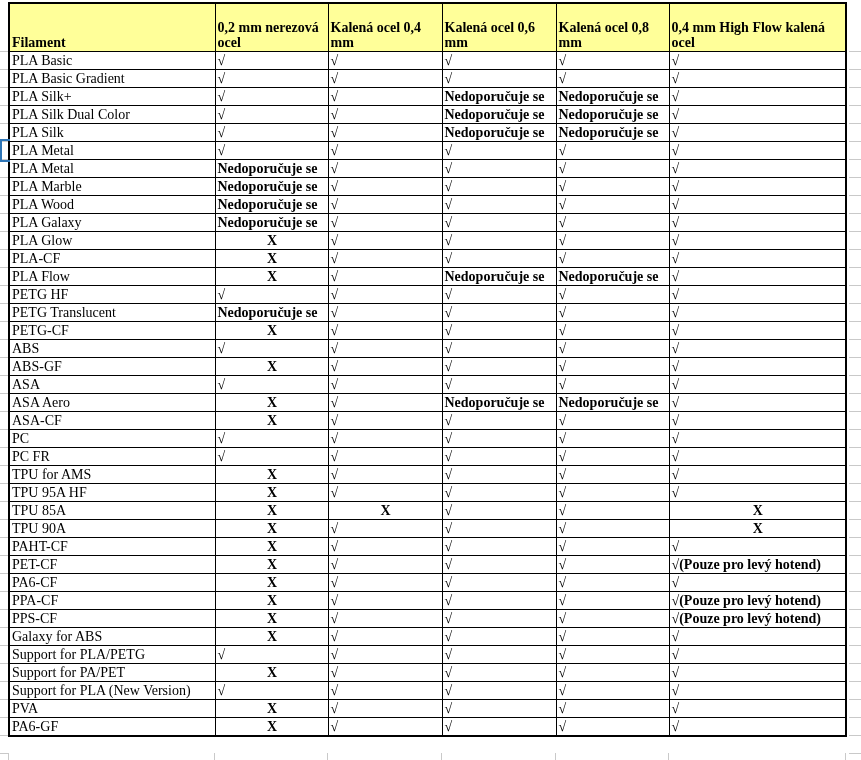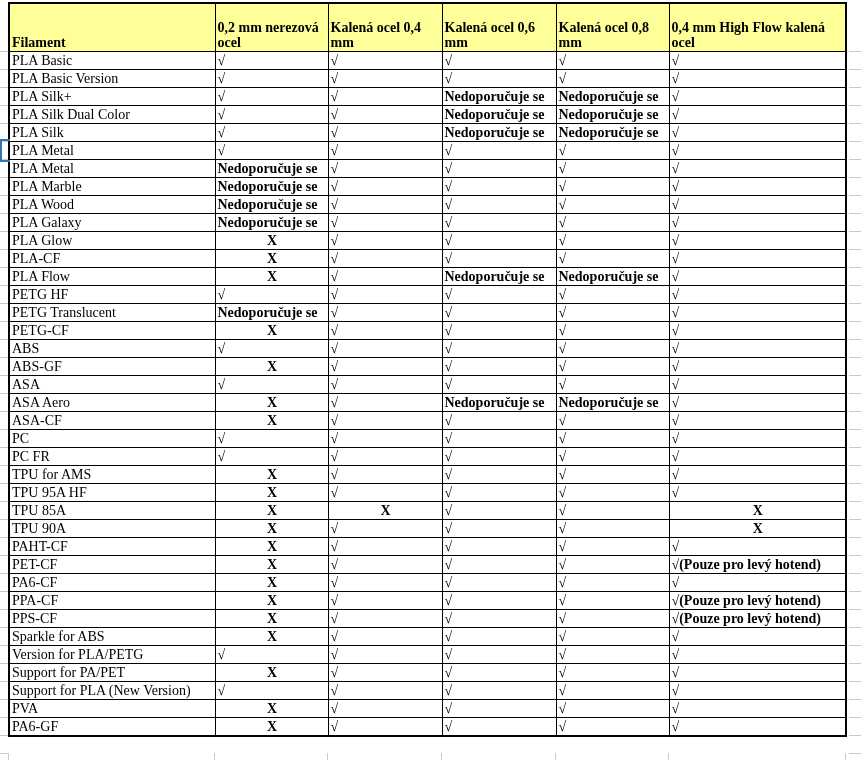--- a/index.html
+++ b/index.html
@@ -179,21 +179,21 @@
     <tbody id="table-body">
         <tr>
           <td class="cell-filament">PLA Basic</td>
           <td class="cell-check">√</td>
           <td class="cell-check">√</td>
           <td class="cell-check">√</td>
           <td class="cell-check">√</td>
           <td class="cell-check">√</td>
         </tr>
         <tr>
-          <td class="cell-filament">PLA Basic Version</td>
+          <td class="cell-filament">PLA Basic Gradient</td>
           <td class="cell-check">√</td>
           <td class="cell-check">√</td>
           <td class="cell-check">√</td>
           <td class="cell-check">√</td>
           <td class="cell-check">√</td>
         </tr>
         <tr>
           <td class="cell-filament">PLA Silk+</td>
           <td class="cell-check">√</td>
           <td class="cell-check">√</td>
@@ -427,29 +427,29 @@
         </tr>
         <tr>
           <td class="cell-filament">PPS-CF</td>
           <td class="cell-x">X</td>
           <td class="cell-check">√</td>
           <td class="cell-check">√</td>
           <td class="cell-check">√</td>
           <td class="cell-cn"><span>√</span><span class="note">(Pouze pro levý hotend)</span></td>
         </tr>
         <tr>
-          <td class="cell-filament">Sparkle for ABS</td>
-          <td class="cell-x">X</td>
-          <td class="cell-check">√</td>
-          <td class="cell-check">√</td>
-          <td class="cell-check">√</td>
-          <td class="cell-check">√</td>
-        </tr>
-        <tr>
-          <td class="cell-filament">Version for PLA/PETG</td>
+          <td class="cell-filament">Galaxy for ABS</td>
+          <td class="cell-x">X</td>
+          <td class="cell-check">√</td>
+          <td class="cell-check">√</td>
+          <td class="cell-check">√</td>
+          <td class="cell-check">√</td>
+        </tr>
+        <tr>
+          <td class="cell-filament">Support for PLA/PETG</td>
           <td class="cell-check">√</td>
           <td class="cell-check">√</td>
           <td class="cell-check">√</td>
           <td class="cell-check">√</td>
           <td class="cell-check">√</td>
         </tr>
         <tr>
           <td class="cell-filament">Support for PA/PET</td>
           <td class="cell-x">X</td>
           <td class="cell-check">√</td>

